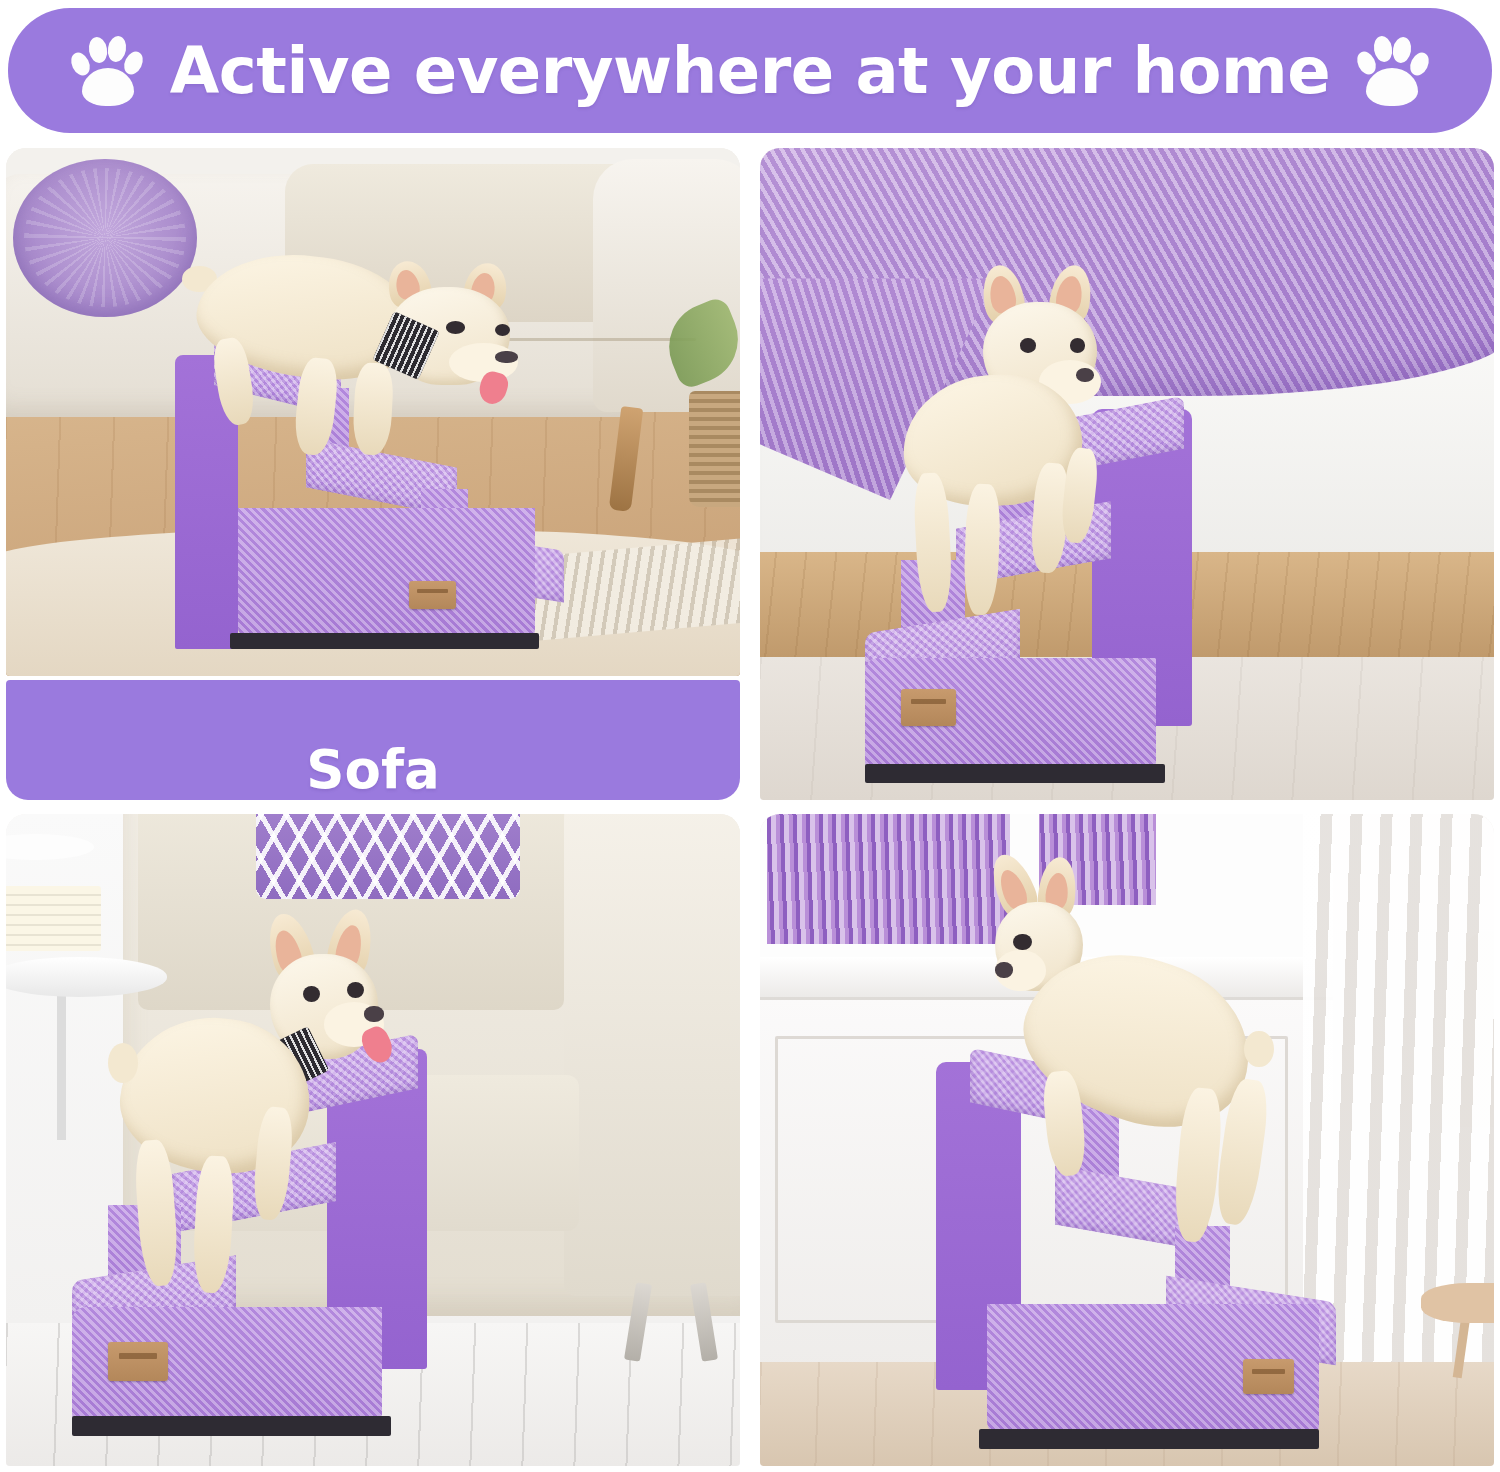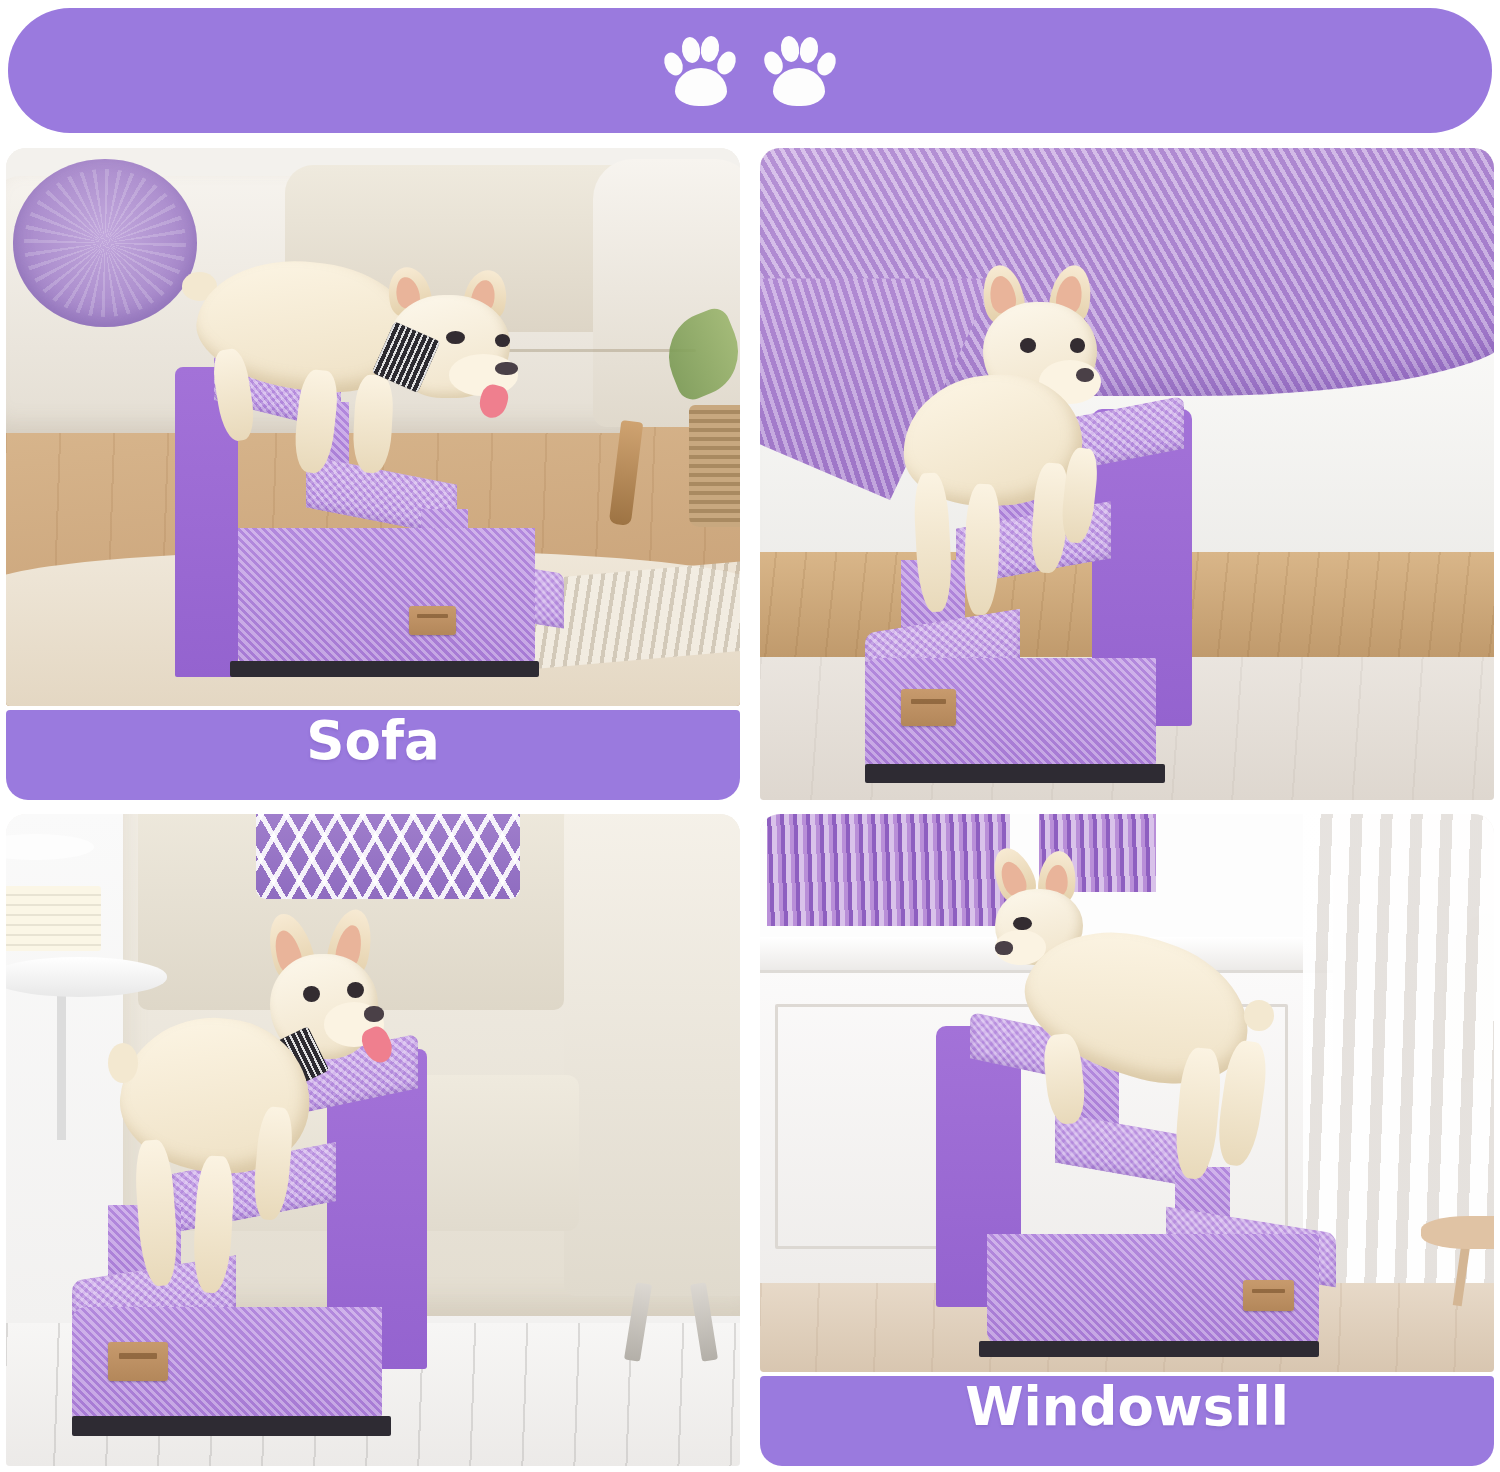--- a/index.html
+++ b/index.html
@@ -52,24 +52,24 @@
     column-gap:20px; row-gap:14px;
   }
   .panel{ display:flex; flex-direction:column; }
   .photo{
     position:relative; flex:1 1 auto;
     border-radius:20px 20px 4px 4px;
     overflow:hidden;
     background:#f2efeb;
   }
   .caption{
-    flex:0 0 auto; height:90px; margin-top:4px;
+    flex:0 0 auto; height:120px; margin-top:4px;
     background:#9a7ade;
     border-radius:4px 4px 22px 22px;
-    display:flex; align-items:flex-start; justify-content:center;
+    display:flex; align-items:flex-end; justify-content:center;
   }
   .caption-text{
     color:#ffffff; font-size:53px; font-weight:bold;
     text-shadow:0 2px 3px rgba(90,60,150,.2);
   }
 
   
   .layer{ position:absolute; }
 
   
@@ -263,20 +263,21 @@
 <body>
 
 <div id="header-banner">
   <span class="paw left">
     <span class="toe t1"></span>
       <span class="toe t2"></span>
     <span class="toe t3"></span>
       <span class="toe t4"></span>
     <span class="pad"></span>
   </span>
+  <span id="banner-title">Active everywhere at your home</span>
   <span class="paw right">
     <span class="toe t1"></span>
       <span class="toe t2"></span>
     <span class="toe t3"></span>
       <span class="toe t4"></span>
     <span class="pad"></span>
   </span>
 </div>
 
 <div id="panel-grid">
@@ -465,18 +466,15 @@
           <div class="muzzle" style="left:12%;top:24%;width:14%;height:10%;"></div>
           <div class="nose" style="left:12%;top:27%;width:5%;height:4%;"></div>
           <div class="body" style="left:20%;top:26%;width:62%;height:40%;transform:rotate(18deg);"></div>
           <div class="leg" style="left:26%;top:54%;width:10%;height:26%;transform:rotate(-6deg);"></div>
           <div class="leg" style="left:62%;top:58%;width:11%;height:38%;transform:rotate(5deg);"></div>
           <div class="leg" style="left:74%;top:56%;width:11%;height:36%;transform:rotate(8deg);"></div>
           <div class="tail" style="left:80%;top:44%;width:8%;height:9%;"></div>
         </div>
       </div>
     </div>
-    <div class="caption">
-      <span class="caption-text">Windowsill</span>
-    </div>
   </div>
 
 </div>
 
 </body></html>

